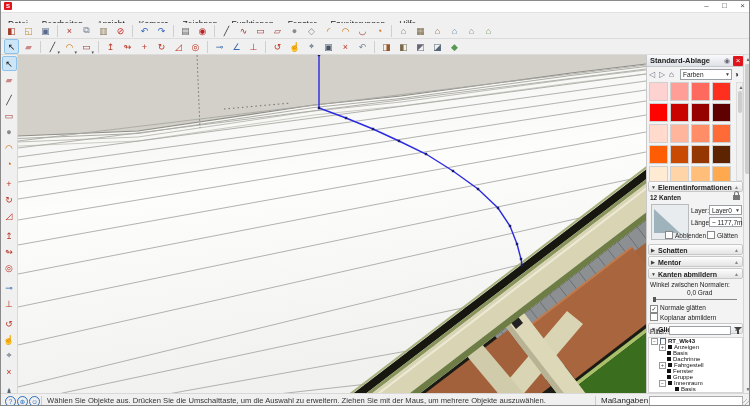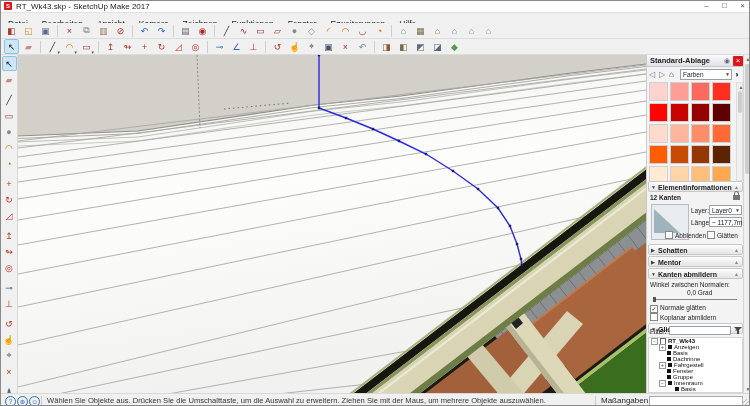--- a/index.html
+++ b/index.html
@@ -96,21 +96,20 @@
   #grip{position:absolute;right:1px;bottom:1px;width:8px;height:8px;
         background:repeating-linear-gradient(135deg,#bbb 0 1px,transparent 1px 3px);}
 </style>
 </head>
 <body>
 
 <div id="app">
 
   <div class="abs" id="titlebar">
     <div class="abs" id="logo">S</div>
-    <div class="abs" id="title-text">RT_Wk43.skp - SketchUp Make 2017</div>
     <div class="abs winbtn" style="right:36px;">–</div>
     <div class="abs winbtn" style="right:18px;">□</div>
     <div class="abs winbtn" style="right:0;">×</div>
   </div>
 
   <div class="abs" id="menubar"><span class="menu-item">Datei</span><span class="menu-item">Bearbeiten</span><span class="menu-item">Ansicht</span><span class="menu-item">Kamera</span><span class="menu-item">Zeichnen</span><span class="menu-item">Funktionen</span><span class="menu-item">Fenster</span><span class="menu-item">Erweiterungen</span><span class="menu-item">Hilfe</span></div>
 
   <div class="abs tbrow" id="tb1">
       <div class="icon" style="color: rgb(166, 59, 42);">◧</div>
       <div class="icon" style="color: rgb(201, 143, 58);">◱</div>

